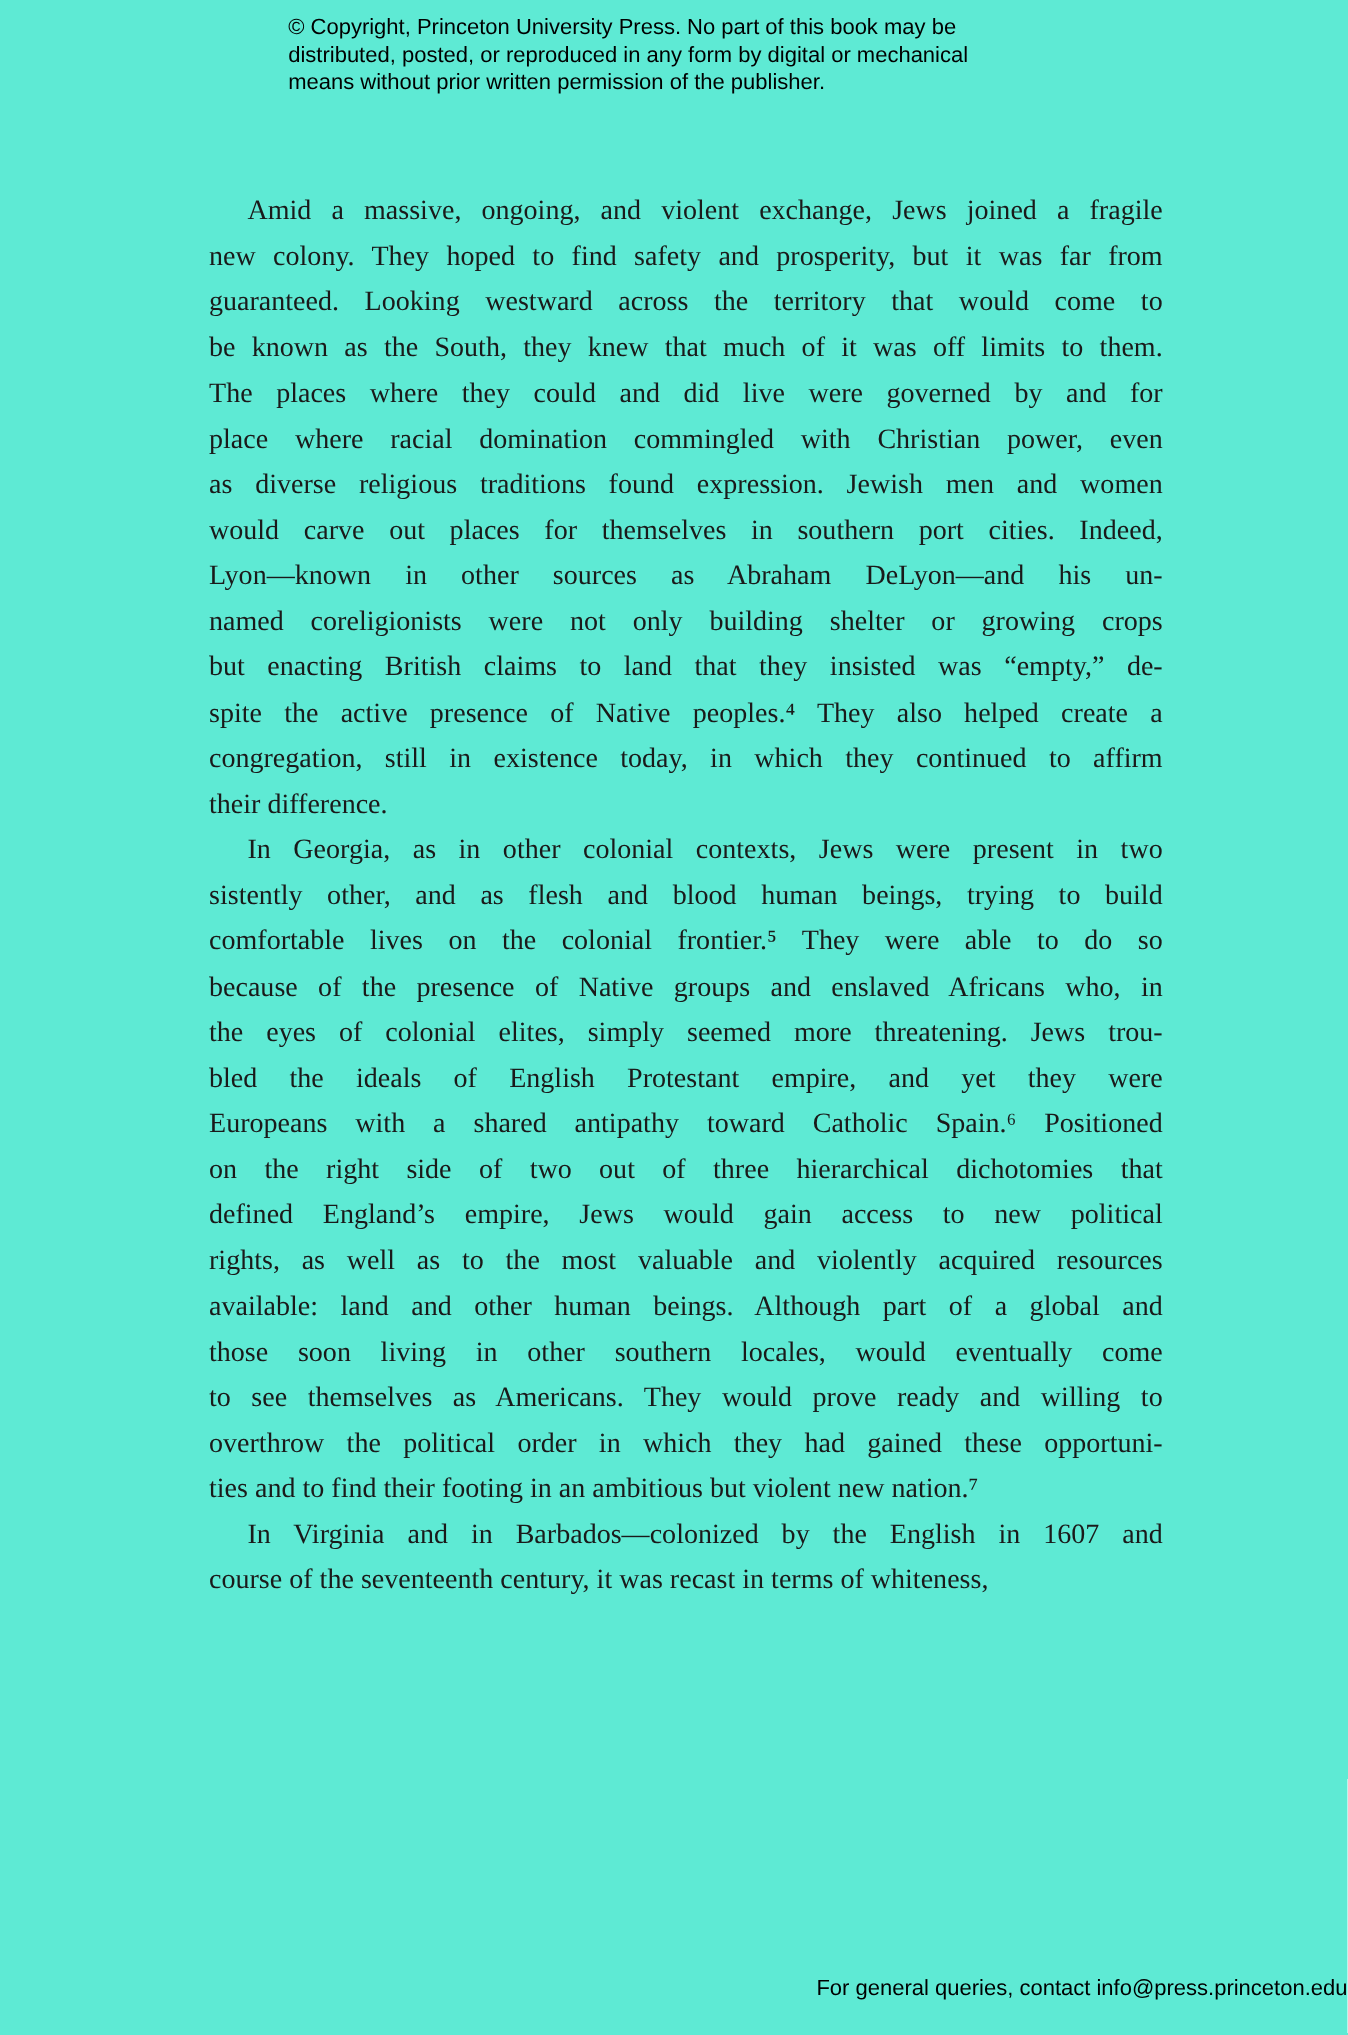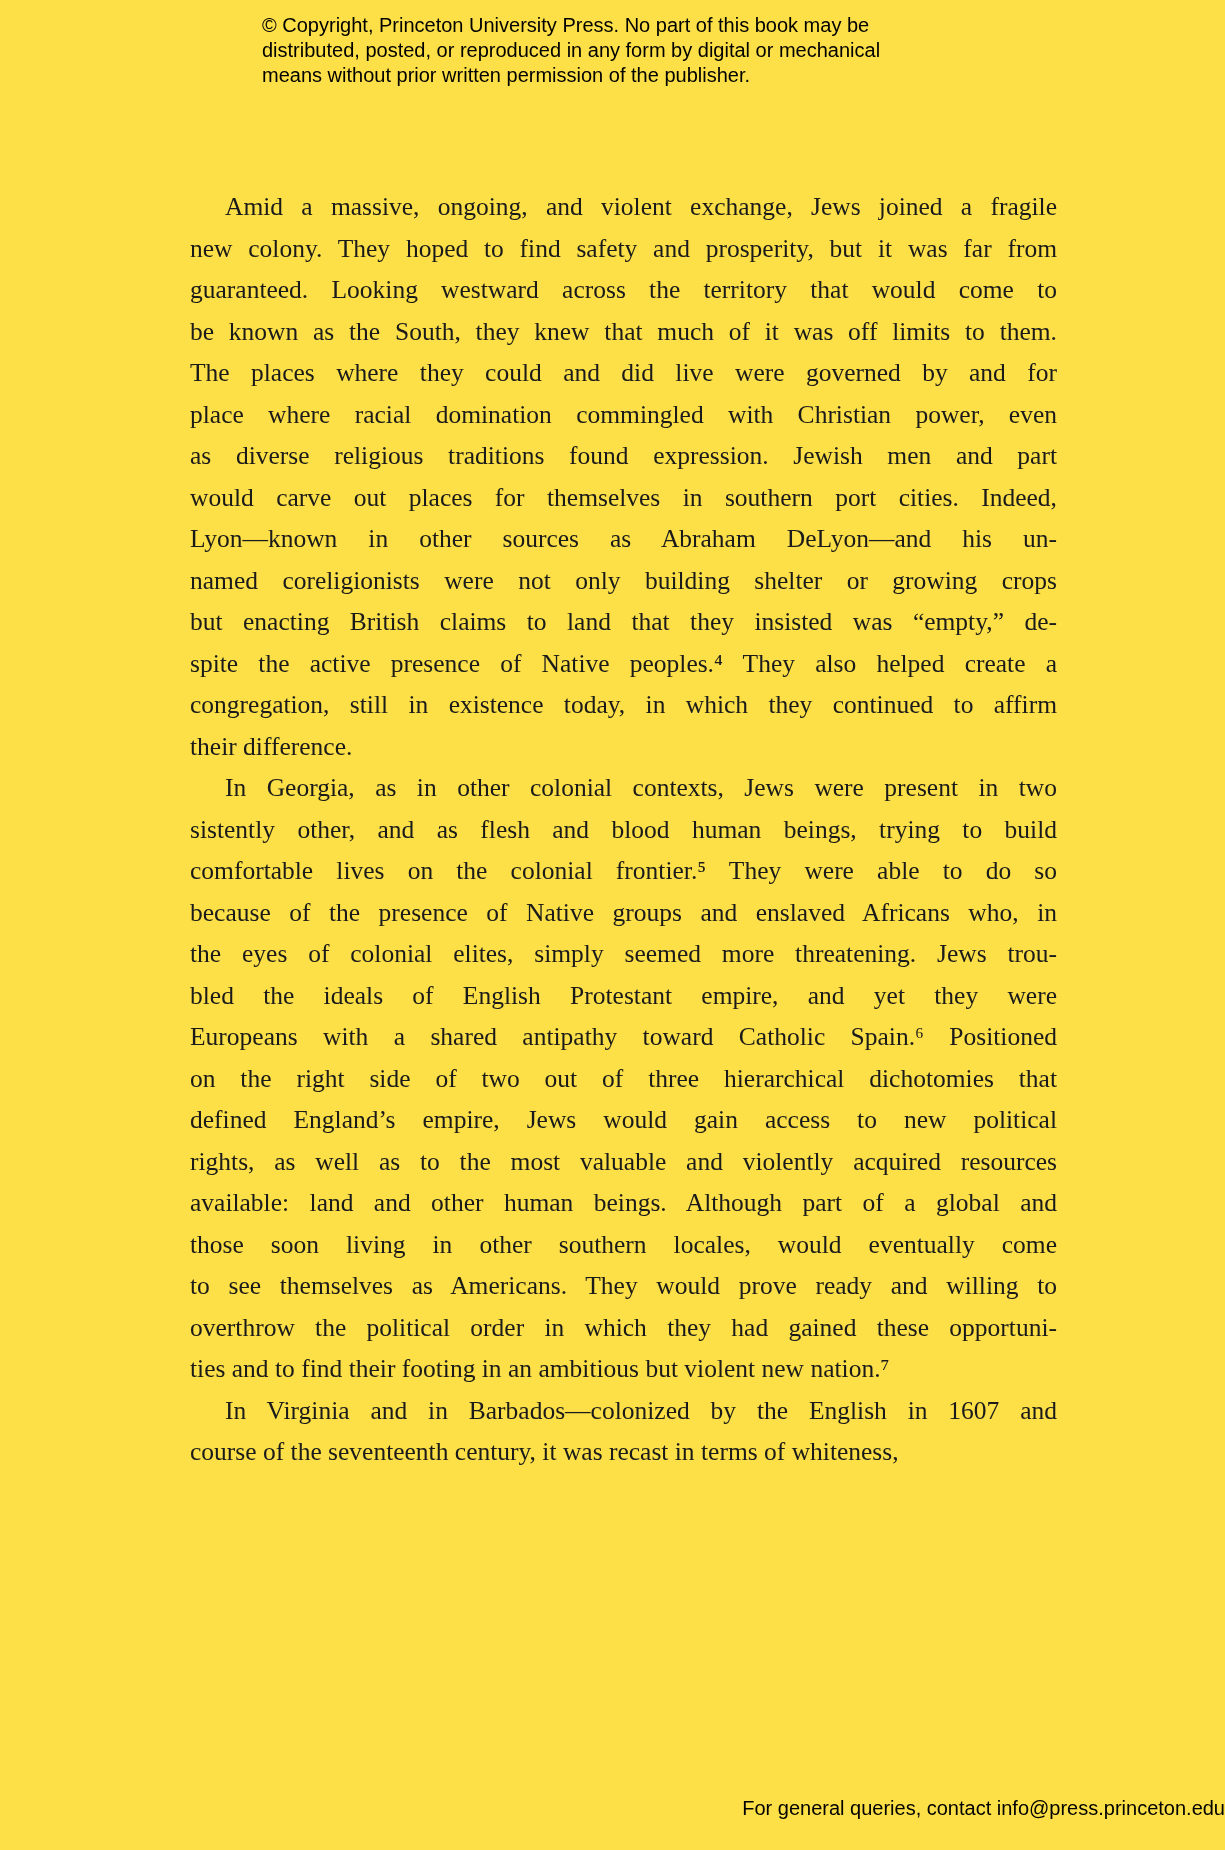--- a/index.html
+++ b/index.html
@@ -1,20 +1,20 @@
 <!DOCTYPE html>
 <html><head>
 <meta charset="utf-8">
 <style>
   html, body { margin: 0; padding: 0; background: #ffffff; }
   .page {
     position: relative;
     width: 1225px;
     height: 1850px;
-    background: #fde047;
+    background: #5eead4;
     overflow: hidden;
   }
   .copyright {
     position: absolute;
     left: 262px;
     top: 13px;
     font-family: "Liberation Sans", sans-serif;
     font-size: 20px;
     line-height: 25px;
     color: #000000;
@@ -37,21 +37,20 @@
     letter-spacing: 5px;
   }
   .body-text {
     position: absolute;
     left: 190px;
     top: 170px;
     width: 867px;
     font-family: "Liberation Serif", "DejaVu Serif", serif;
     font-size: 25.5px;
     color: #1a1a1a;
-    margin-top: 16px;
   }
   .line {
     height: 41.5px;
     line-height: 41.5px;
     text-align: justify;
     text-align-last: justify;
   }
   .line.last {
     text-align-last: left;
   }
@@ -81,21 +80,21 @@
   </div>
 
 
   <div class="body-text" id="body-text">
       <div class="line indent">Amid a massive, ongoing, and violent exchange, Jews joined a fragile</div>
       <div class="line">new colony. They hoped to find safety and prosperity, but it was far from</div>
       <div class="line">guaranteed. Looking westward across the territory that would come to</div>
       <div class="line">be known as the South, they knew that much of it was off limits to them.</div>
       <div class="line">The places where they could and did live were governed by and for</div>
       <div class="line">place where racial domination commingled with Christian power, even</div>
-      <div class="line">as diverse religious traditions found expression. Jewish men and part</div>
+      <div class="line">as diverse religious traditions found expression. Jewish men and women</div>
       <div class="line">would carve out places for themselves in southern port cities. Indeed,</div>
       <div class="line">Lyon—known in other sources as Abraham DeLyon—and his un-</div>
       <div class="line">named coreligionists were not only building shelter or growing crops</div>
       <div class="line">but enacting British claims to land that they insisted was “empty,” de-</div>
       <div class="line">spite the active presence of Native peoples.⁴ They also helped create a</div>
       <div class="line">congregation, still in existence today, in which they continued to affirm</div>
       <div class="line last">their difference.</div>
       <div class="line indent">In Georgia, as in other colonial contexts, Jews were present in two</div>
       <div class="line">sistently other, and as flesh and blood human beings, trying to build</div>
       <div class="line">comfortable lives on the colonial frontier.⁵ They were able to do so</div>

